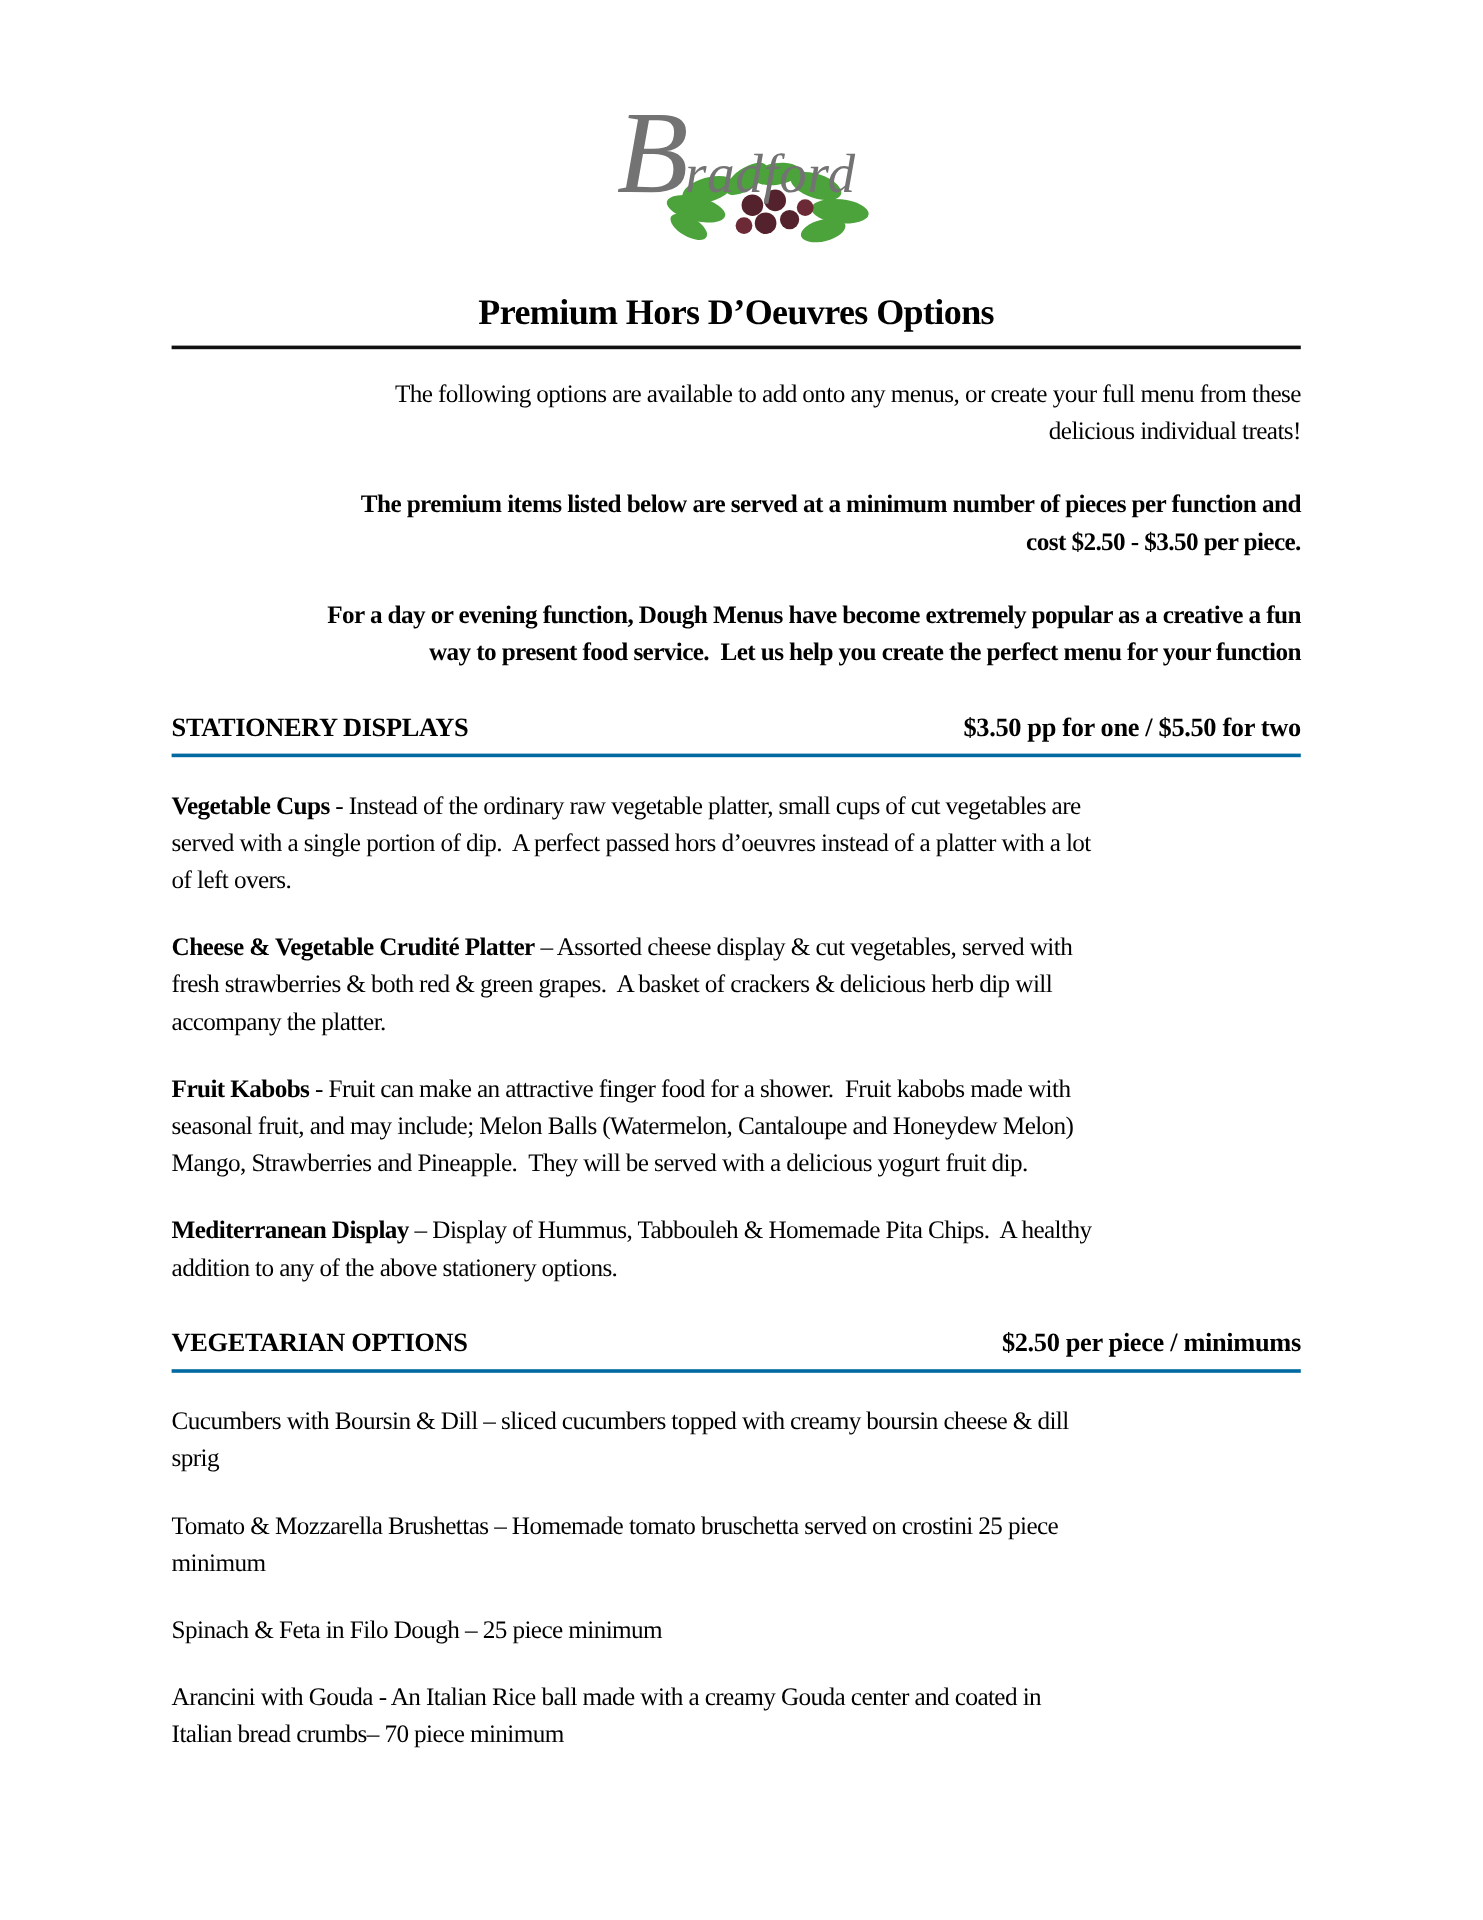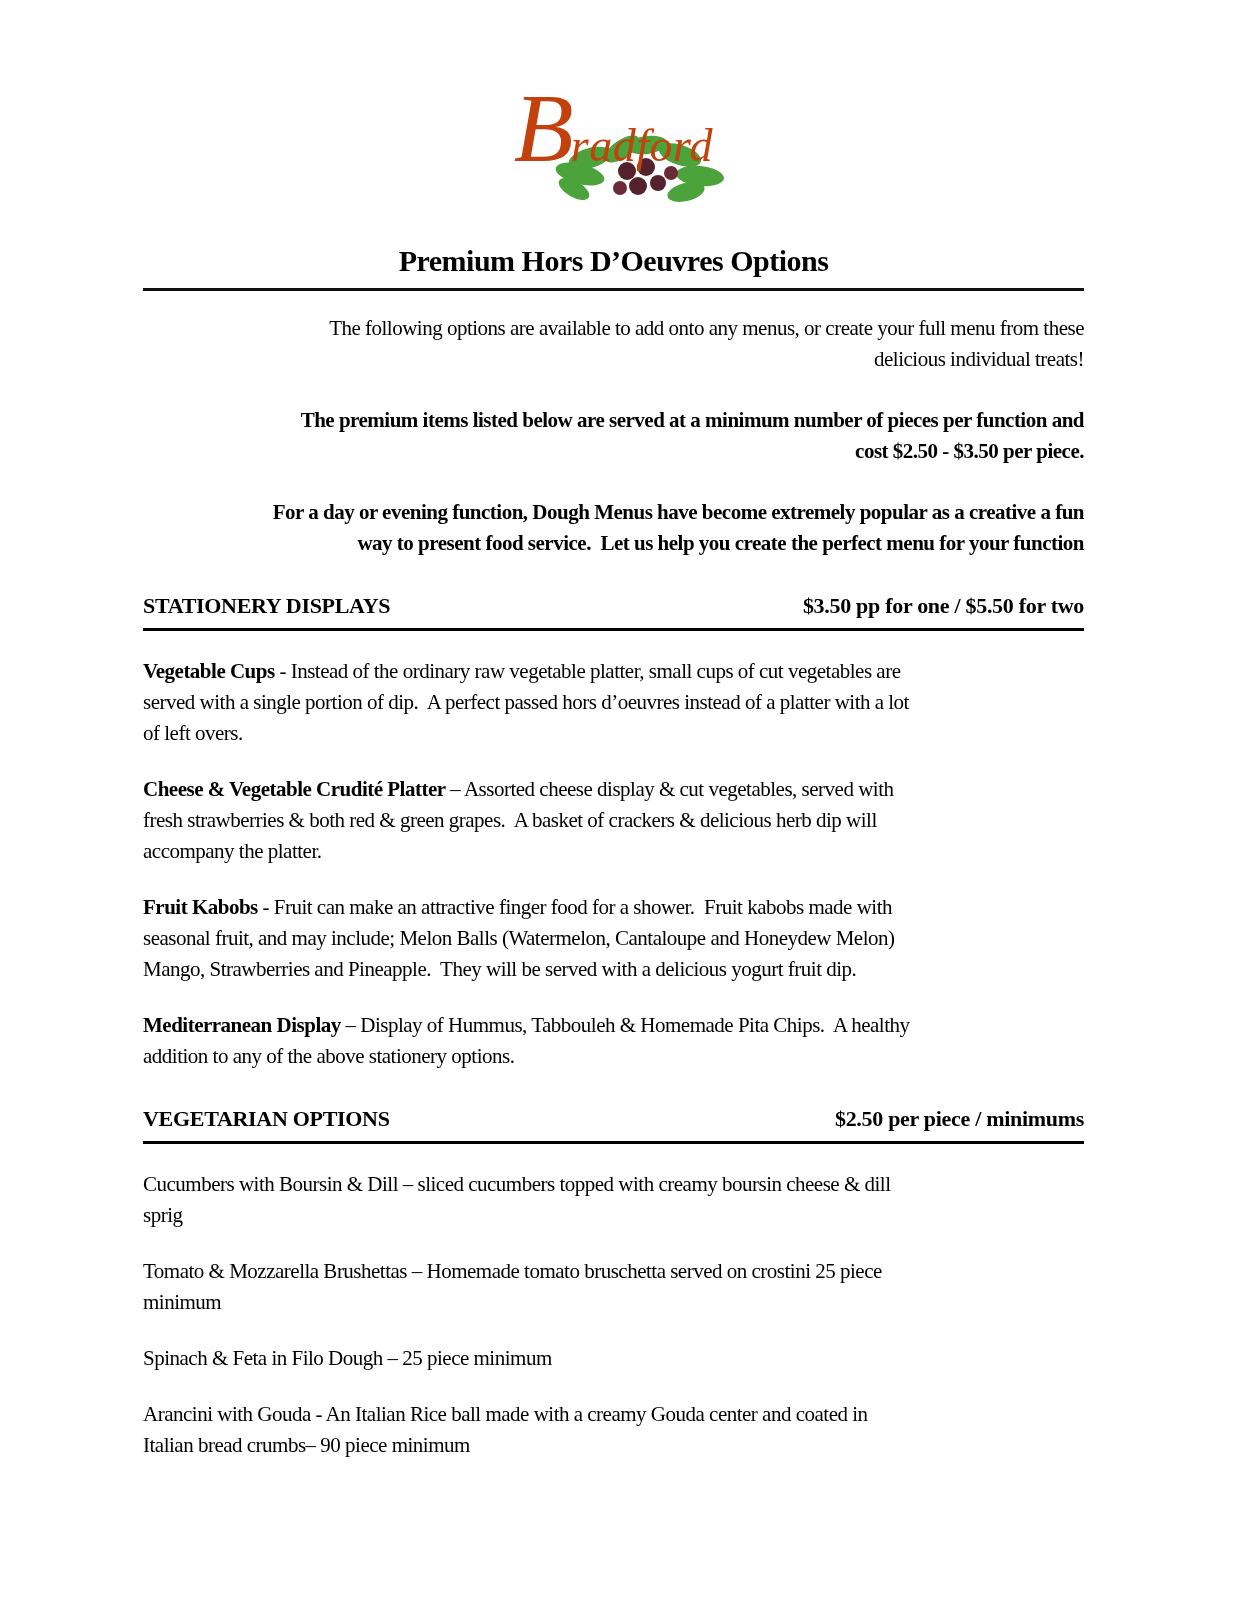--- a/index.html
+++ b/index.html
@@ -17,21 +17,21 @@
     width: 1236px;
     height: 1600px;
     padding: 82px 152px 0 143px;
   }
   
   .logo {
     position: relative;
     width: 320px;
     height: 150px;
     margin: 0 auto 10px auto;
-    color: #c2410c;
+    color: #737373;
   }
   .logo-name {
     position: absolute;
     top: 0; left: 0; right: 0;
     text-align: center;
     font-style: italic;
     line-height: 92px;
     font-size: 46px;
     letter-spacing: 0.5px;
     z-index: 2;
@@ -81,21 +81,21 @@
   
   .section-head {
     display: flex;
     justify-content: space-between;
     align-items: baseline;
     margin-top: 34px;
     font-size: 22px;
     font-weight: bold;
     letter-spacing: -0.3px;
     padding-bottom: 9px;
-    border-bottom: 3px solid #000000;
+    border-bottom: 3px solid #0369a1;
   }
   
   .item {
     margin: 25px 0 0 0;
     font-size: 21px;
     line-height: 31px;
     letter-spacing: -0.5px;
   }
   .item .b { font-weight: bold; }
 </style>
@@ -161,16 +161,16 @@
     <div class="section-head">
       <span>VEGETARIAN OPTIONS</span>
       <span>$2.50 per piece / minimums</span>
     </div>
     <p class="item"><span class="b"></span> <span class="pre">Cucumbers with Boursin &amp; Dill – sliced cucumbers topped with creamy boursin cheese &amp; dill
 sprig</span></p>
     <p class="item"><span class="b"></span> <span class="pre">Tomato &amp; Mozzarella Brushettas – Homemade tomato bruschetta served on crostini 25 piece
 minimum</span></p>
     <p class="item"><span class="b"></span> <span class="pre">Spinach &amp; Feta in Filo Dough – 25 piece minimum</span></p>
     <p class="item"><span class="b"></span> <span class="pre">Arancini with Gouda - An Italian Rice ball made with a creamy Gouda center and coated in
-Italian bread crumbs– 90 piece minimum</span></p>
+Italian bread crumbs– 70 piece minimum</span></p>
   </div>
 
 </div>
 
 </body></html>

